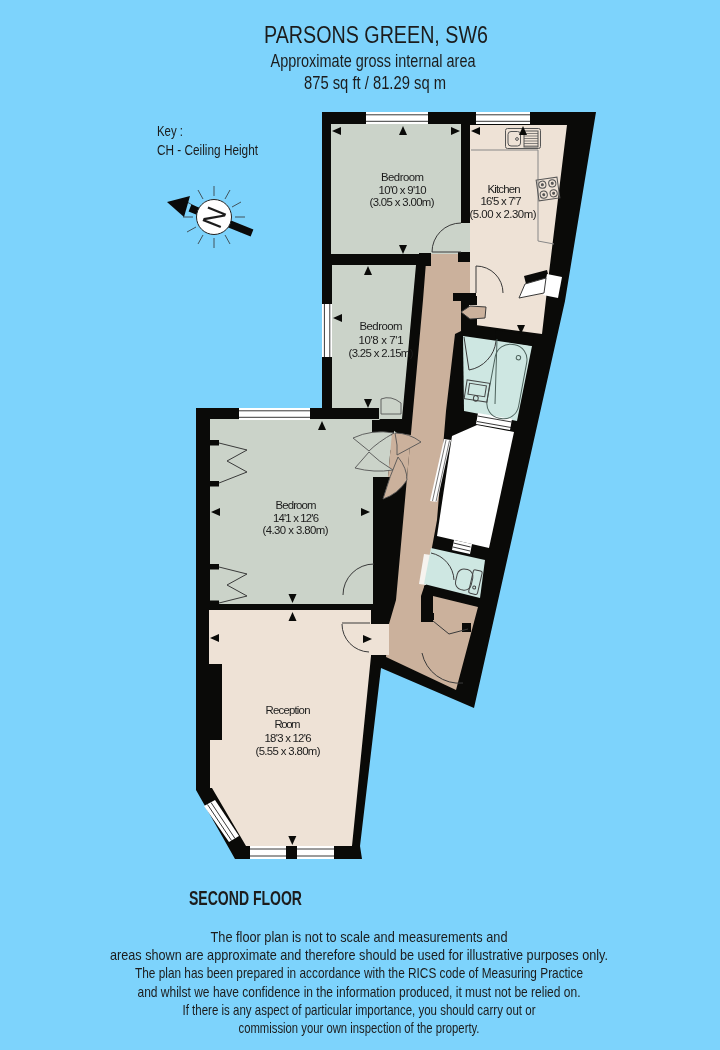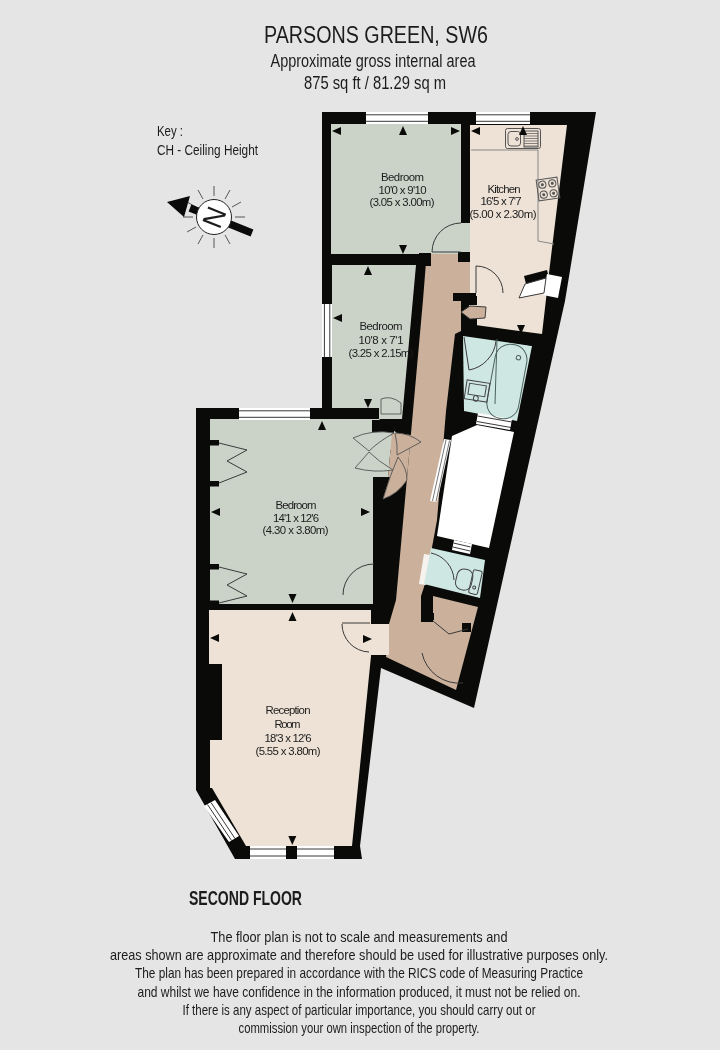--- a/index.html
+++ b/index.html
@@ -1,16 +1,16 @@
 <!DOCTYPE html>
 <html><head>
 <meta charset="utf-8">
 <style>
   html,body{margin:0;padding:0;background:#ffffff;}
-  .page{width:720px;height:1050px;position:relative;overflow:hidden;background:#e5e5e5;
+  .page{width:720px;height:1050px;position:relative;overflow:hidden;background:#7dd3fc;
         font-family:"Liberation Sans", sans-serif;}
   svg{position:absolute;left:0;top:0;}
   text{font-family:"Liberation Sans", sans-serif;fill:#1c1c1c;}
 </style>
 </head>
 <body>
 <div class="page">
 <svg width="720" height="1050" viewBox="0 0 720 1050">
 
 <g>

